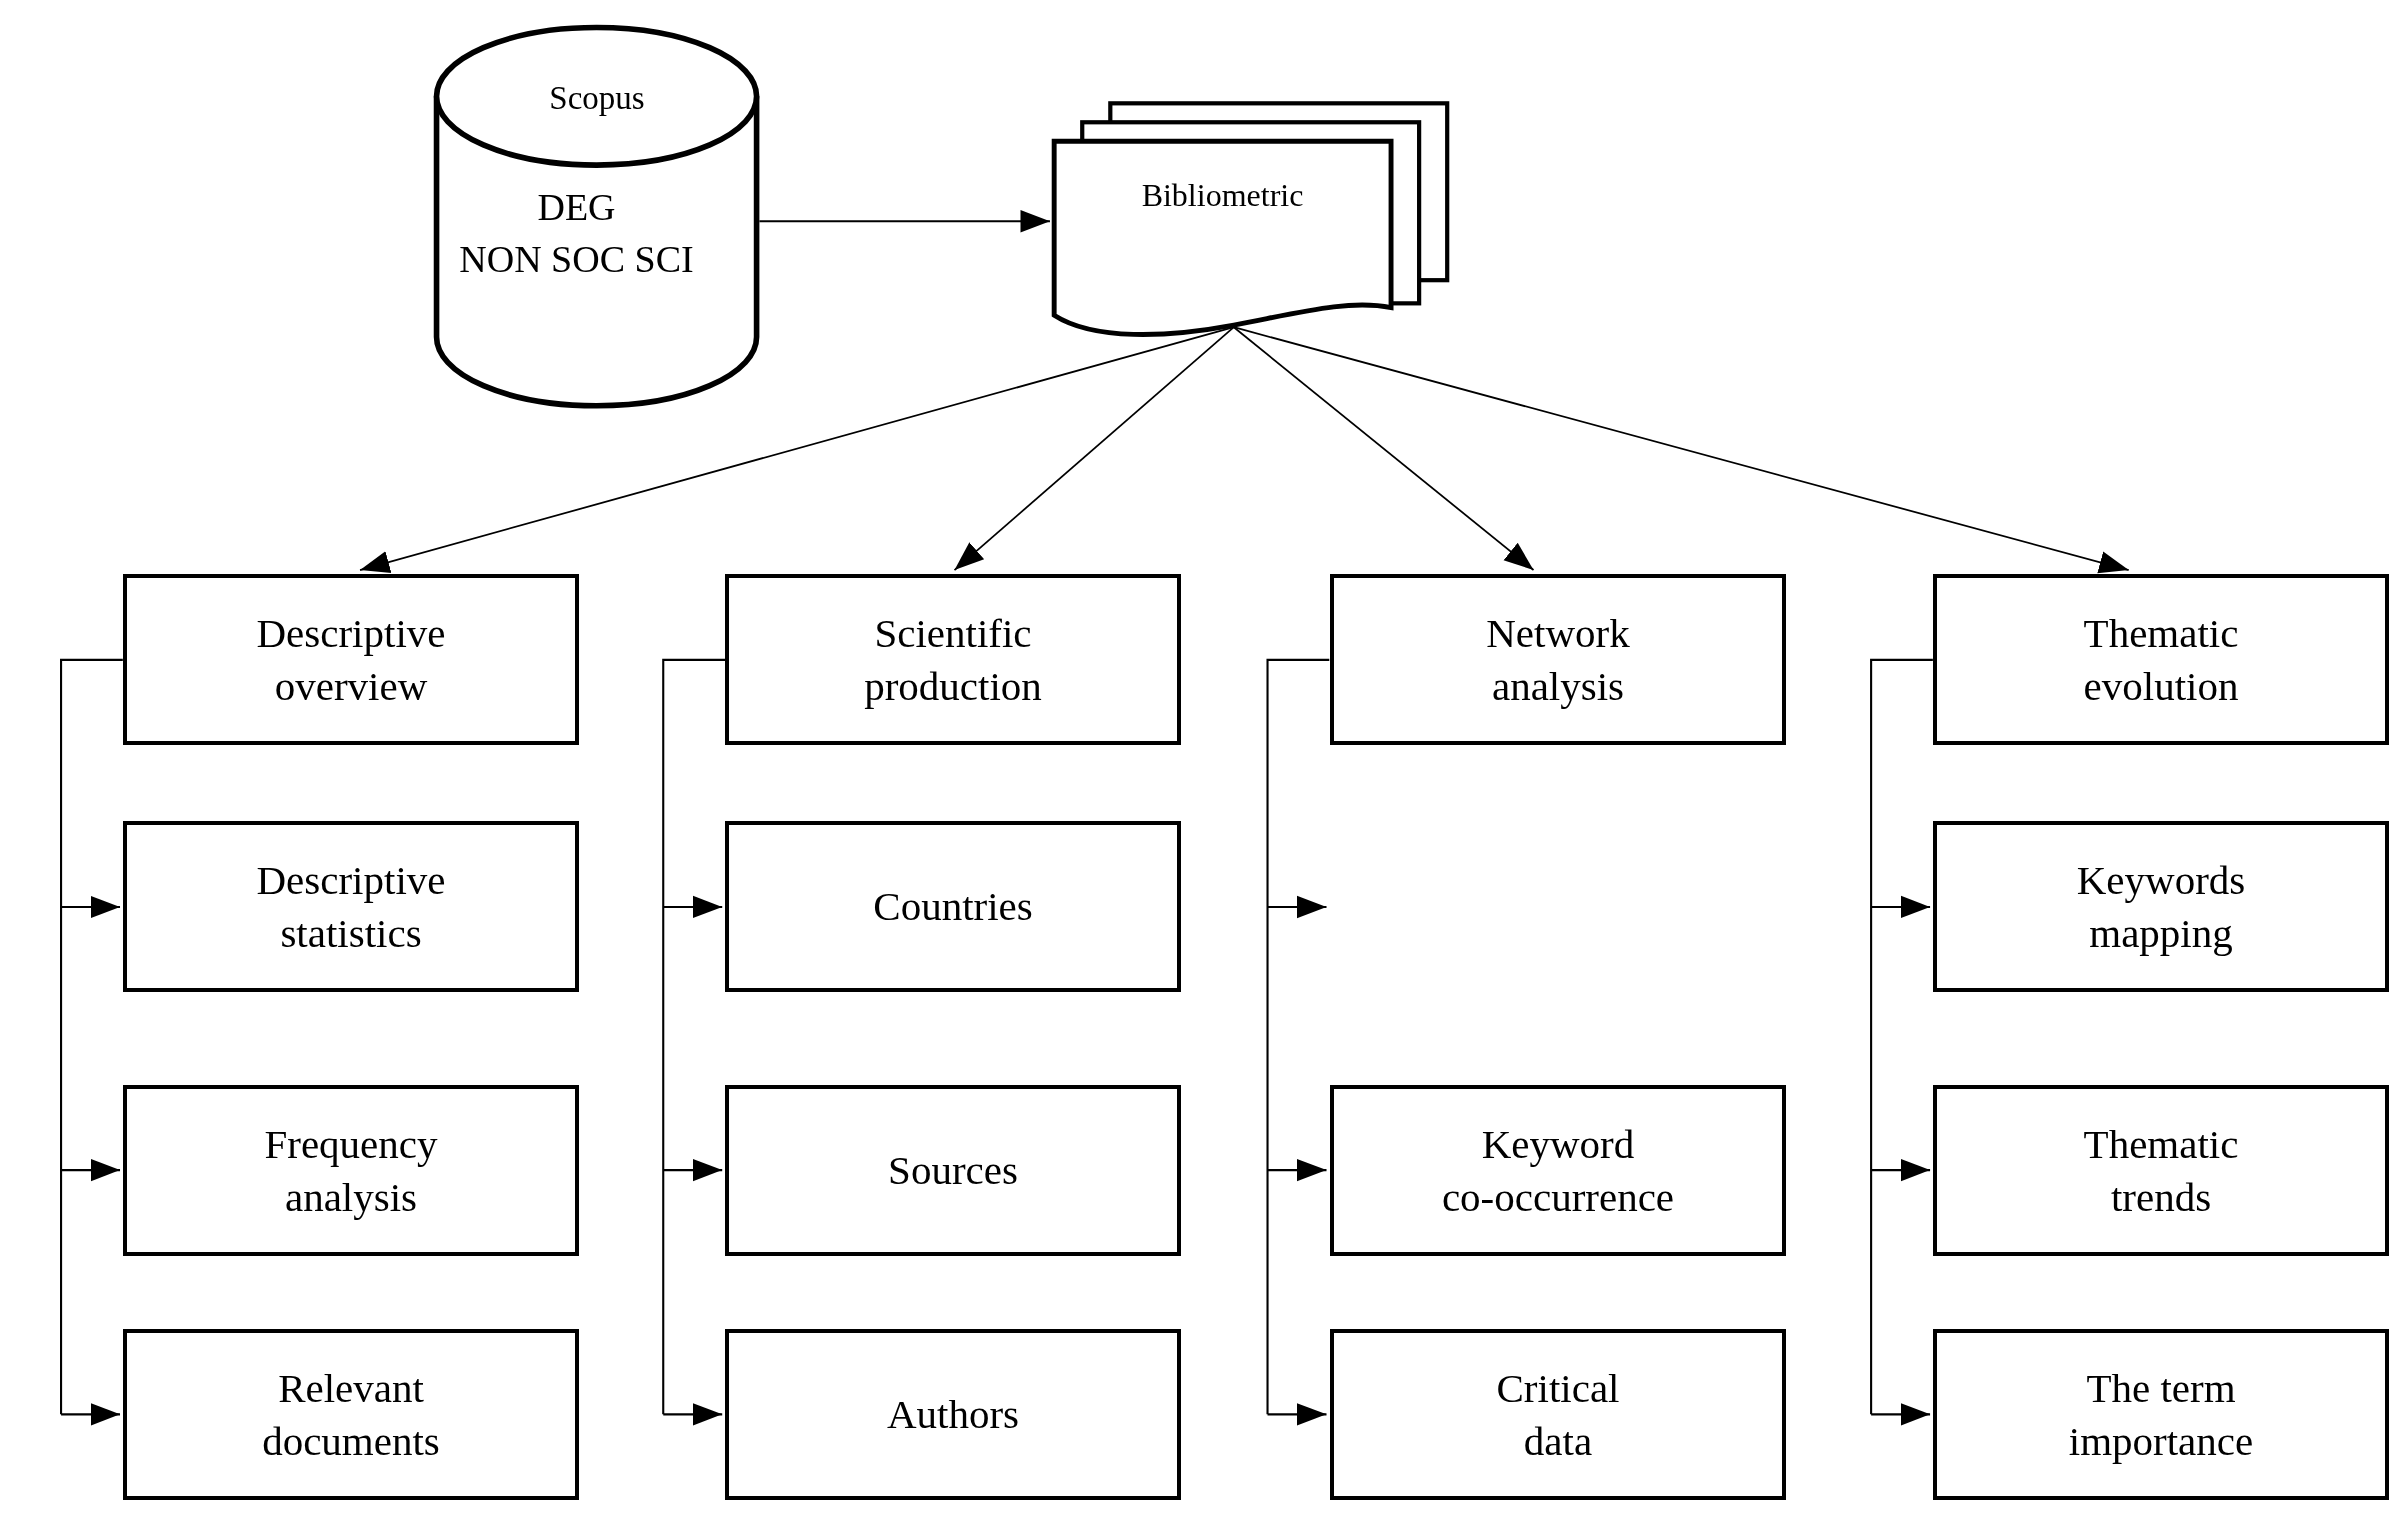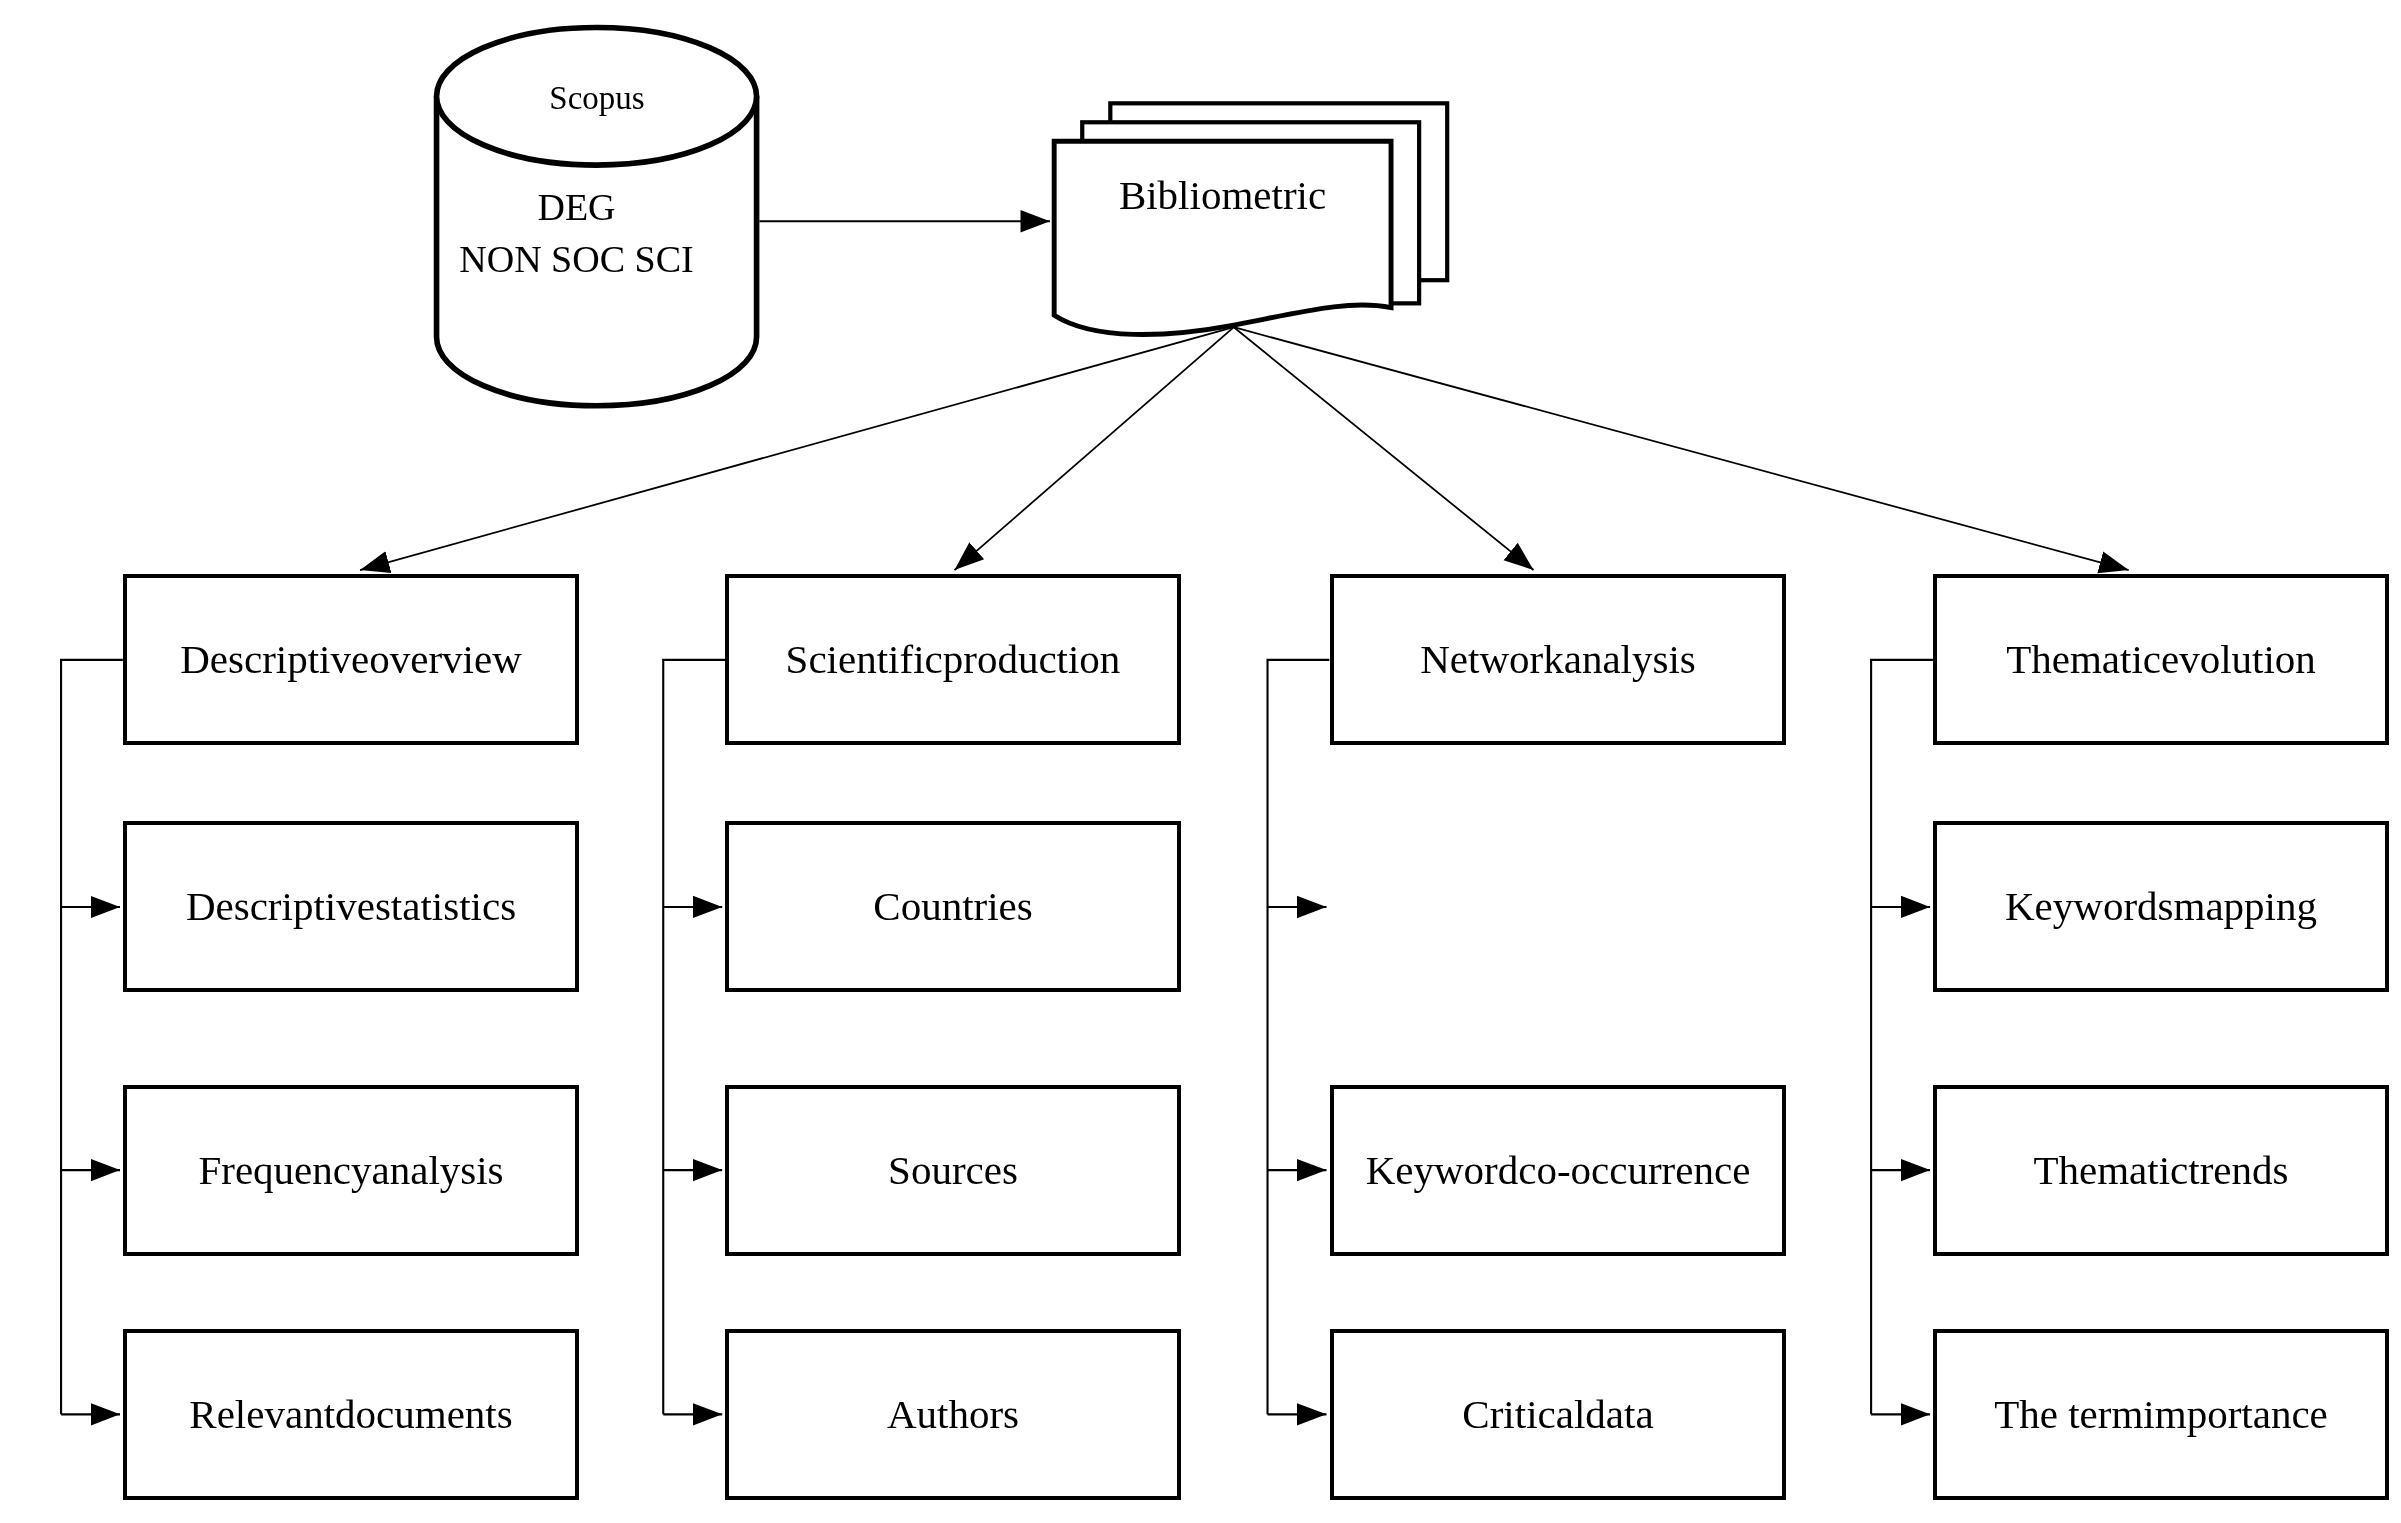--- a/index.html
+++ b/index.html
@@ -31,21 +31,21 @@
     stroke: #000000;
   }
   .node {
     position: absolute;
     box-sizing: border-box;
     width: 456px;
     height: 171px;
     border: 4.9px solid #000000;
     background: #ffffff;
     display: flex;
-    flex-direction: row;
+    flex-direction: column;
     align-items: center;
     justify-content: center;
     text-align: center;
     font-size: 41px;
     line-height: 53px;
   }
   .node .ln { display: block; }
   .label {
     position: absolute;
     text-align: center;
@@ -60,21 +60,21 @@
   .scopus-items {
     left: 401px; top: 181px;
     width: 351px;
     font-size: 38px;
     line-height: 52px;
   }
   .scopus-items span { display: block; }
   .doc-label {
     left: 1054px; top: 168px;
     width: 337px;
-    font-size: 41px;
+    font-size: 32px;
     line-height: 55px;
   }
   .doc-label span { display: block; }
 </style>
 </head>
 <body>
 
 <div class="canvas">
 
   <svg class="layer" viewBox="0 0 3421 2171">

